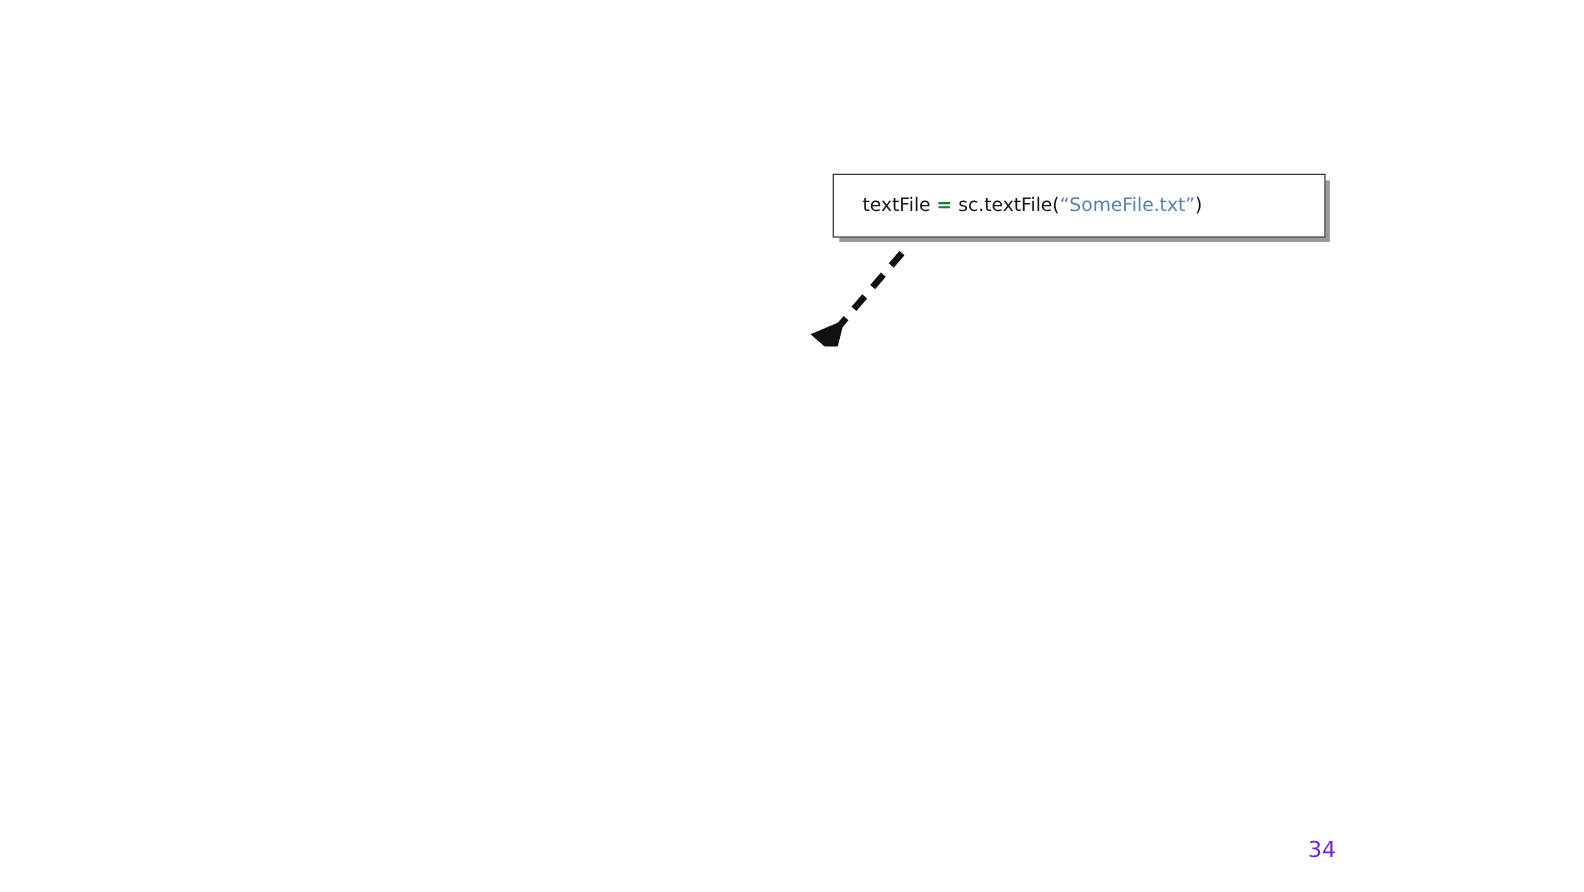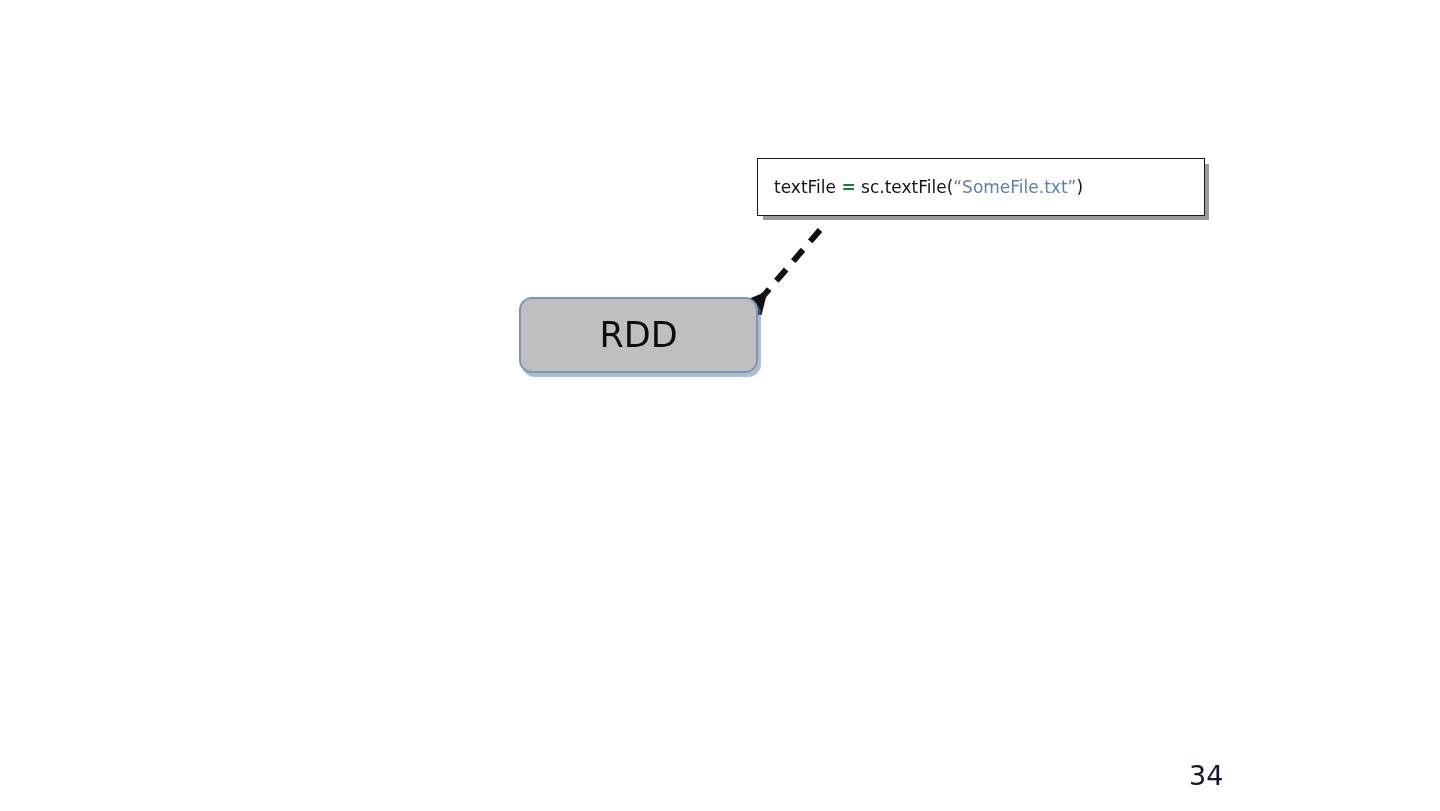--- a/index.html
+++ b/index.html
@@ -37,20 +37,21 @@
     left: 757px;
     top: 158px;
     width: 448px;
     height: 58px;
     box-sizing: border-box;
     background: #ffffff;
     border: 1.6px solid #1a1a1a;
     box-shadow: 5px 5px 0 -1px #9a9a9a;
     display: flex;
     align-items: center;
+    padding-left: 10px;
   }
 
   #code-line {
     padding-left: 16px;
     font-family: "DejaVu Sans", sans-serif;
     font-size: 17px;
     line-height: 1;
     color: #141414;
     white-space: nowrap;
   }
@@ -93,22 +94,22 @@
     color: #0d0d0d;
     line-height: 1;
   }
 
   
   #page-number {
     position: absolute;
     left: 1189px;
     top: 762px;
     font-family: "DejaVu Sans", sans-serif;
-    font-size: 27px;
-    color: #0f172a;
+    font-size: 20px;
+    color: #6d28d9;
     line-height: 1;
   }
 </style>
 </head>
 <body>
 
 <div id="slide">
 
 
   <div id="code-box">
@@ -119,19 +120,16 @@
 
   <svg id="connector" viewBox="0 0 110 100">
     <defs>
       <marker id="arrowhead" markerWidth="5" markerHeight="5" refX="2.2" refY="2.5" orient="auto">
         <path d="M 5 0 L 0 2.5 L 5 5 z" fill="#111111"></path>
       </marker>
     </defs>
     <line x1="85" y1="15" x2="24" y2="86" stroke="#111111" stroke-width="6" stroke-dasharray="15 11" stroke-linecap="butt" marker-end="url(#arrowhead)"></line>
   </svg>
 
-  <div id="rdd-node">
-    <span id="rdd-label">RDD</span>
-  </div>
 
   <div id="page-number">34</div>
 
 </div>
 
 </body></html>

